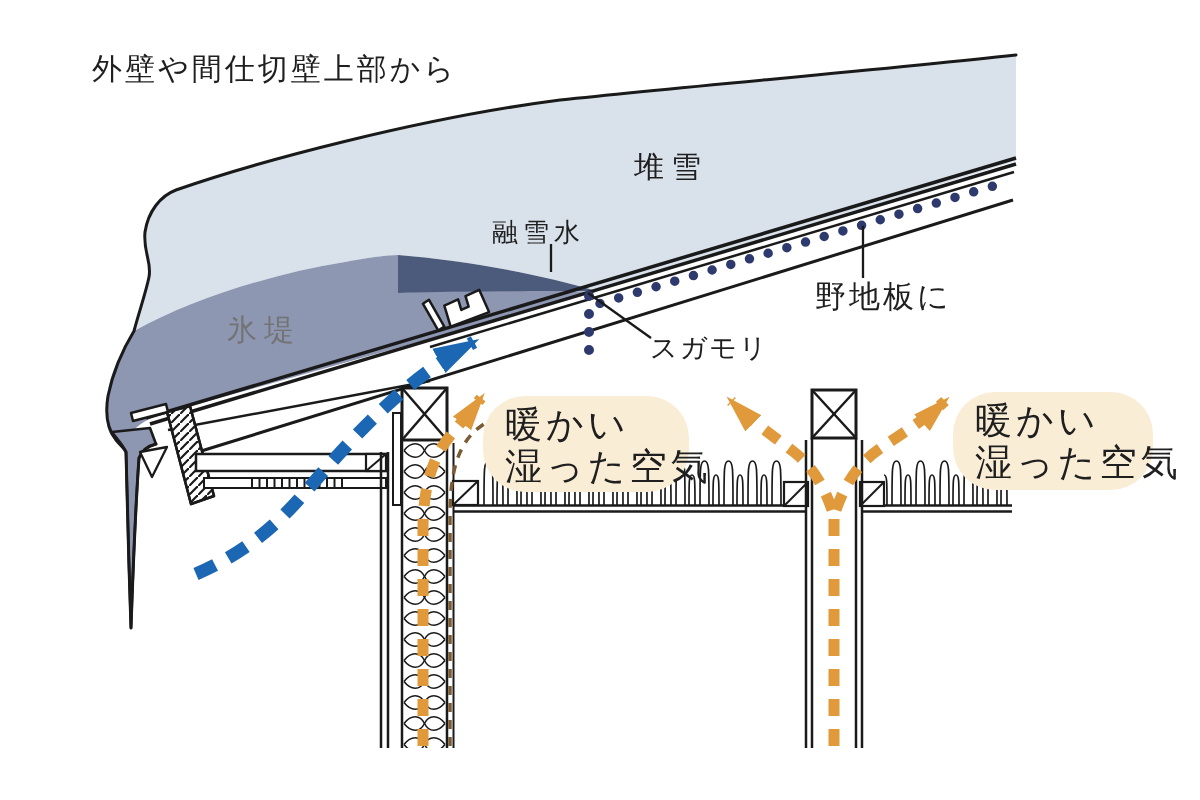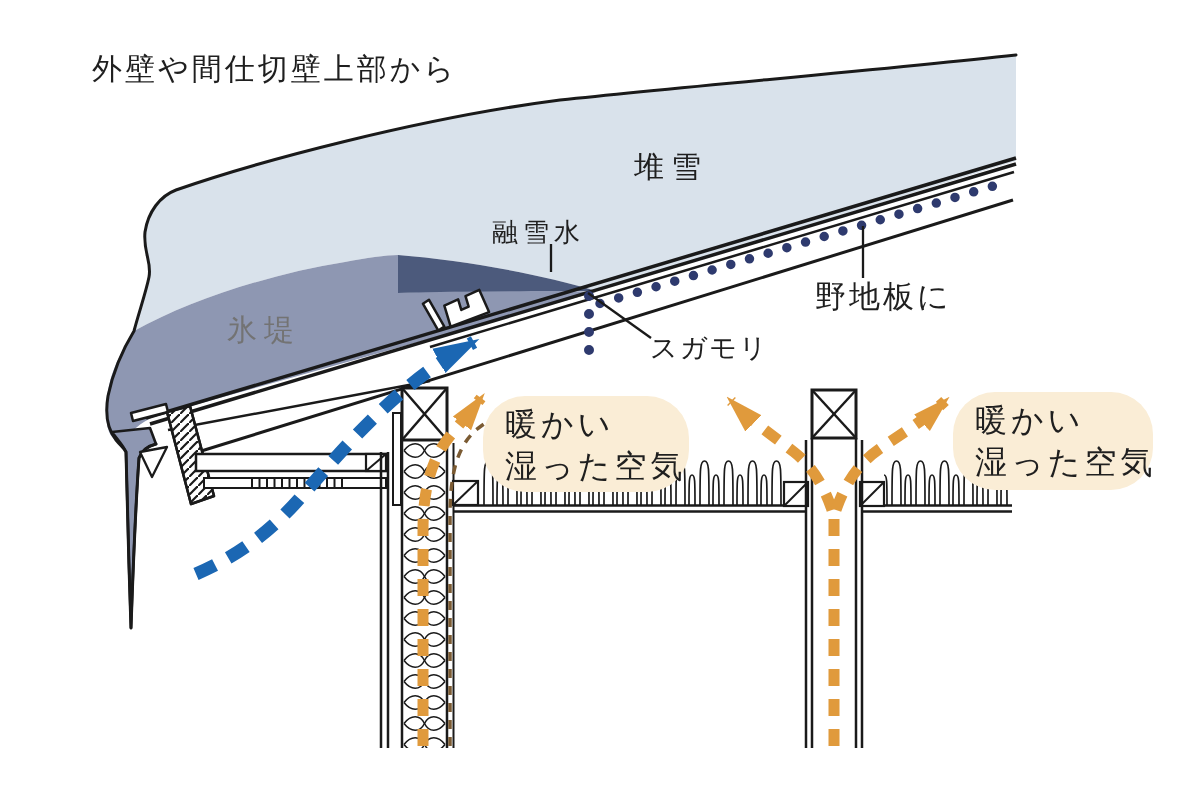--- a/index.html
+++ b/index.html
@@ -10,21 +10,21 @@
   #art{position:absolute;left:0;top:0;}
   .label{position:absolute;white-space:pre;color:#1f1f1f;}
   .lbl-heat{left:92px;top:50px;font-size:30px;line-height:42px;letter-spacing:3px;}
   .lbl-taisetsu{left:634px;top:147px;font-size:30px;letter-spacing:7px;}
   .lbl-yusetsu{left:492px;top:215px;font-size:26px;letter-spacing:5px;}
   .lbl-hyotei{left:227px;top:310px;font-size:30px;letter-spacing:7px;color:#737373;}
   .lbl-sugamori{left:650px;top:330px;font-size:27px;letter-spacing:2px;}
   .lbl-nojiita{left:815px;top:278px;font-size:31px;line-height:42px;letter-spacing:3px;}
   .bubble{
     position:absolute;background:#FAEDD6;border-radius:42px;
-    font-size:32px;line-height:42px;letter-spacing:4px;color:#1f1f1f;
+    font-size:37px;line-height:42px;letter-spacing:4px;color:#1f1f1f;
     padding:10px 0 0 22px;box-sizing:border-box;white-space:pre;
   }
   .bubble1{left:483px;top:396px;width:206px;height:96px;}
   .bubble2{left:953px;top:392px;width:200px;height:98px;}
 </style>
 </head>
 <body>
 
 <div id="canvas">
 

